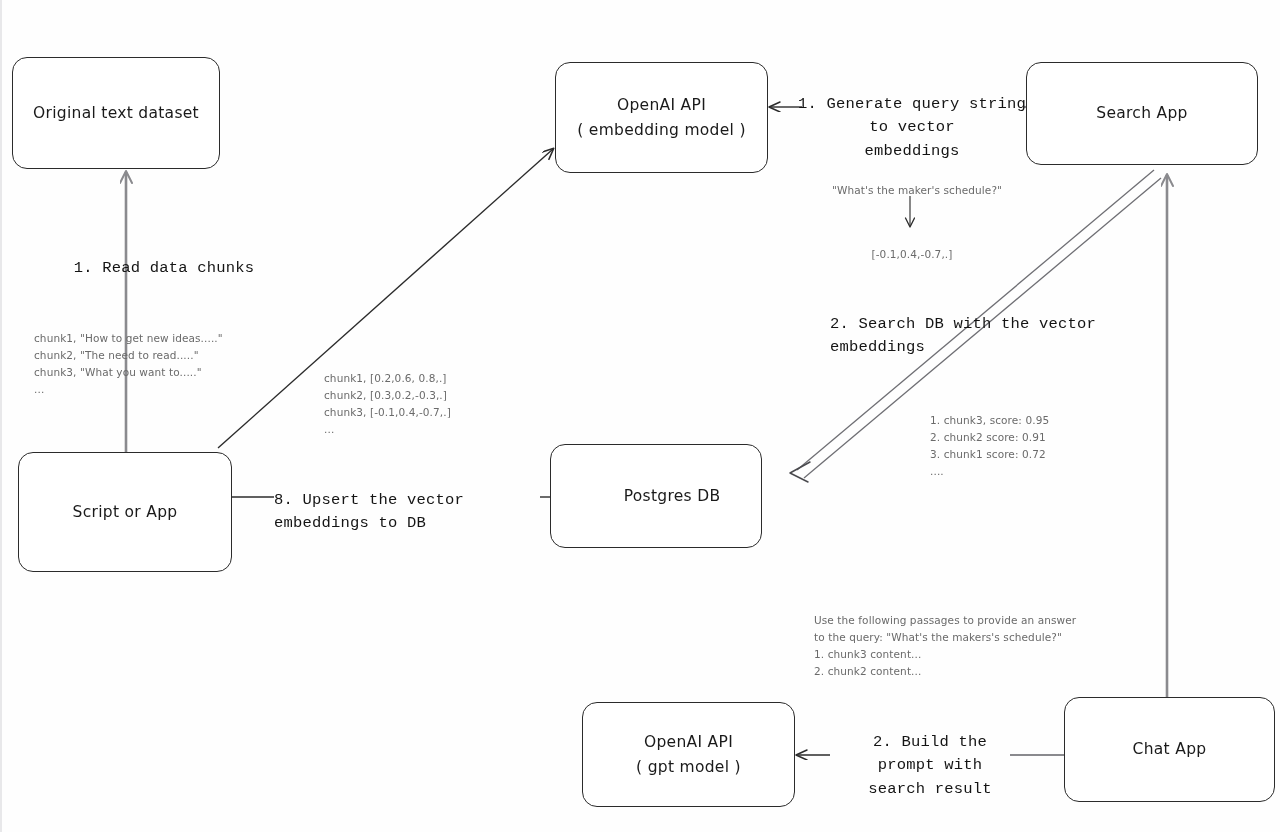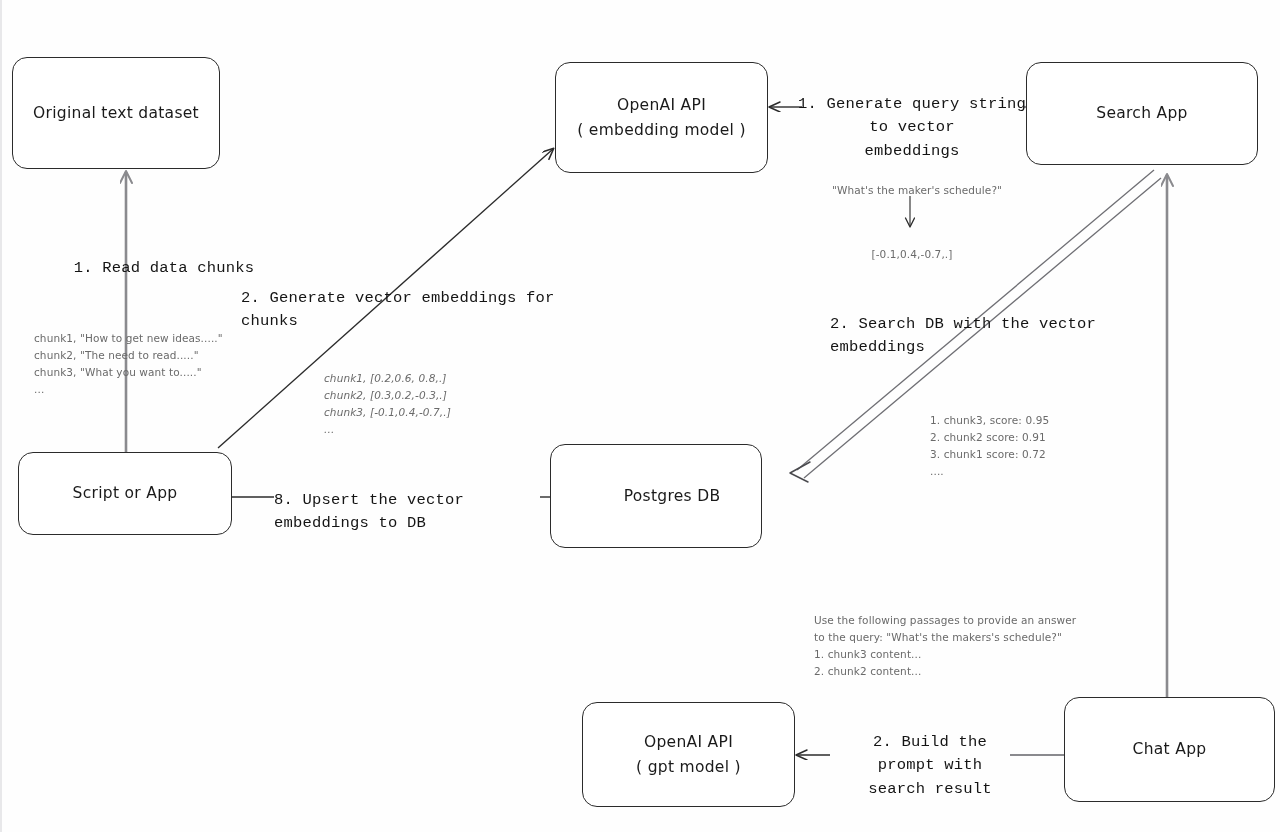--- a/index.html
+++ b/index.html
@@ -127,21 +127,21 @@
     <g>
       <line x1="1062" y1="755" x2="1008" y2="755" stroke="#8a8a8e" stroke-width="2.2"></line>
       <line x1="828" y1="755" x2="795" y2="755" stroke="#2b2b2b" stroke-width="1.5" marker-end="url(#ah-dark)"></line>
     </g>
   </svg>
 
   <div class="node" style="left:10px; top:57px; width:208px; height:112px;">
     <span class="line1">Original text dataset</span>
   </div>
 
-  <div class="node" style="left:16px; top:452px; width:214px; height:83px;">
+  <div class="node" style="left:16px; top:452px; width:214px; height:120px;">
     <span class="line1">Script or App</span>
   </div>
 
   <div class="node" style="left:553px; top:62px; width:213px; height:111px;">
     <span class="line1">OpenAI API</span>
     <span class="line2">( embedding model )</span>
   </div>
 
   <div class="node" style="left:548px; top:444px; width:212px; height:104px;padding-left:32px;">
     <span class="line1">Postgres DB</span>
@@ -155,21 +155,20 @@
     <span class="line1">Chat App</span>
   </div>
 
   <div class="node" style="left:580px; top:702px; width:213px; height:105px;">
     <span class="line1">OpenAI API</span>
     <span class="line2">( gpt model )</span>
   </div>
 
   <div class="edge-label left" style="left:52px; top:257px; width:220px;text-align:center;">1. Read data chunks</div>
 
-  <div class="edge-label left" style="left:239px; top:287px; width:330px;">2. Generate vector embeddings for chunks</div>
 
   <div class="edge-label left" style="left:272px; top:489px; width:280px;">8. Upsert the vector embeddings  to DB</div>
 
   <div class="edge-label" style="left:795px; top:93px; width:230px;">
     <span>1. Generate query string to vector</span><br>
     <span>embeddings</span>
   </div>
 
   <div class="edge-label left" style="left:828px; top:313px; width:320px;">2. Search DB with the vector embeddings</div>
 
@@ -177,21 +176,21 @@
   <div class="edge-label" style="left:838px; top:731px; width:180px;">
     <span>2. Build the prompt with</span><br>
     <span>search result</span>
   </div>
 
   <div class="annot" style="left:32px; top:330px;">chunk1, "How to get new ideas....."
 chunk2, "The need to read....."
 chunk3, "What you want to....."
 ...</div>
 
-  <div class="annot" style="left:322px; top:370px;font-style:italic;">chunk1, [0.2,0.6, 0.8,.]
+  <div class="annot" style="left:322px; top:370px;">chunk1, [0.2,0.6, 0.8,.]
 chunk2, [0.3,0.2,-0.3,.]
 chunk3, [-0.1,0.4,-0.7,.]
 ...</div>
 
   <div class="annot center" style="left:830px; top:182px; width:158px;">"What's the maker's schedule?"</div>
 
   <div class="annot center" style="left:840px; top:246px; width:140px;">[-0.1,0.4,-0.7,.]</div>
 
   <div class="annot" style="left:928px; top:412px;">1. chunk3, score: 0.95
 2. chunk2 score: 0.91

